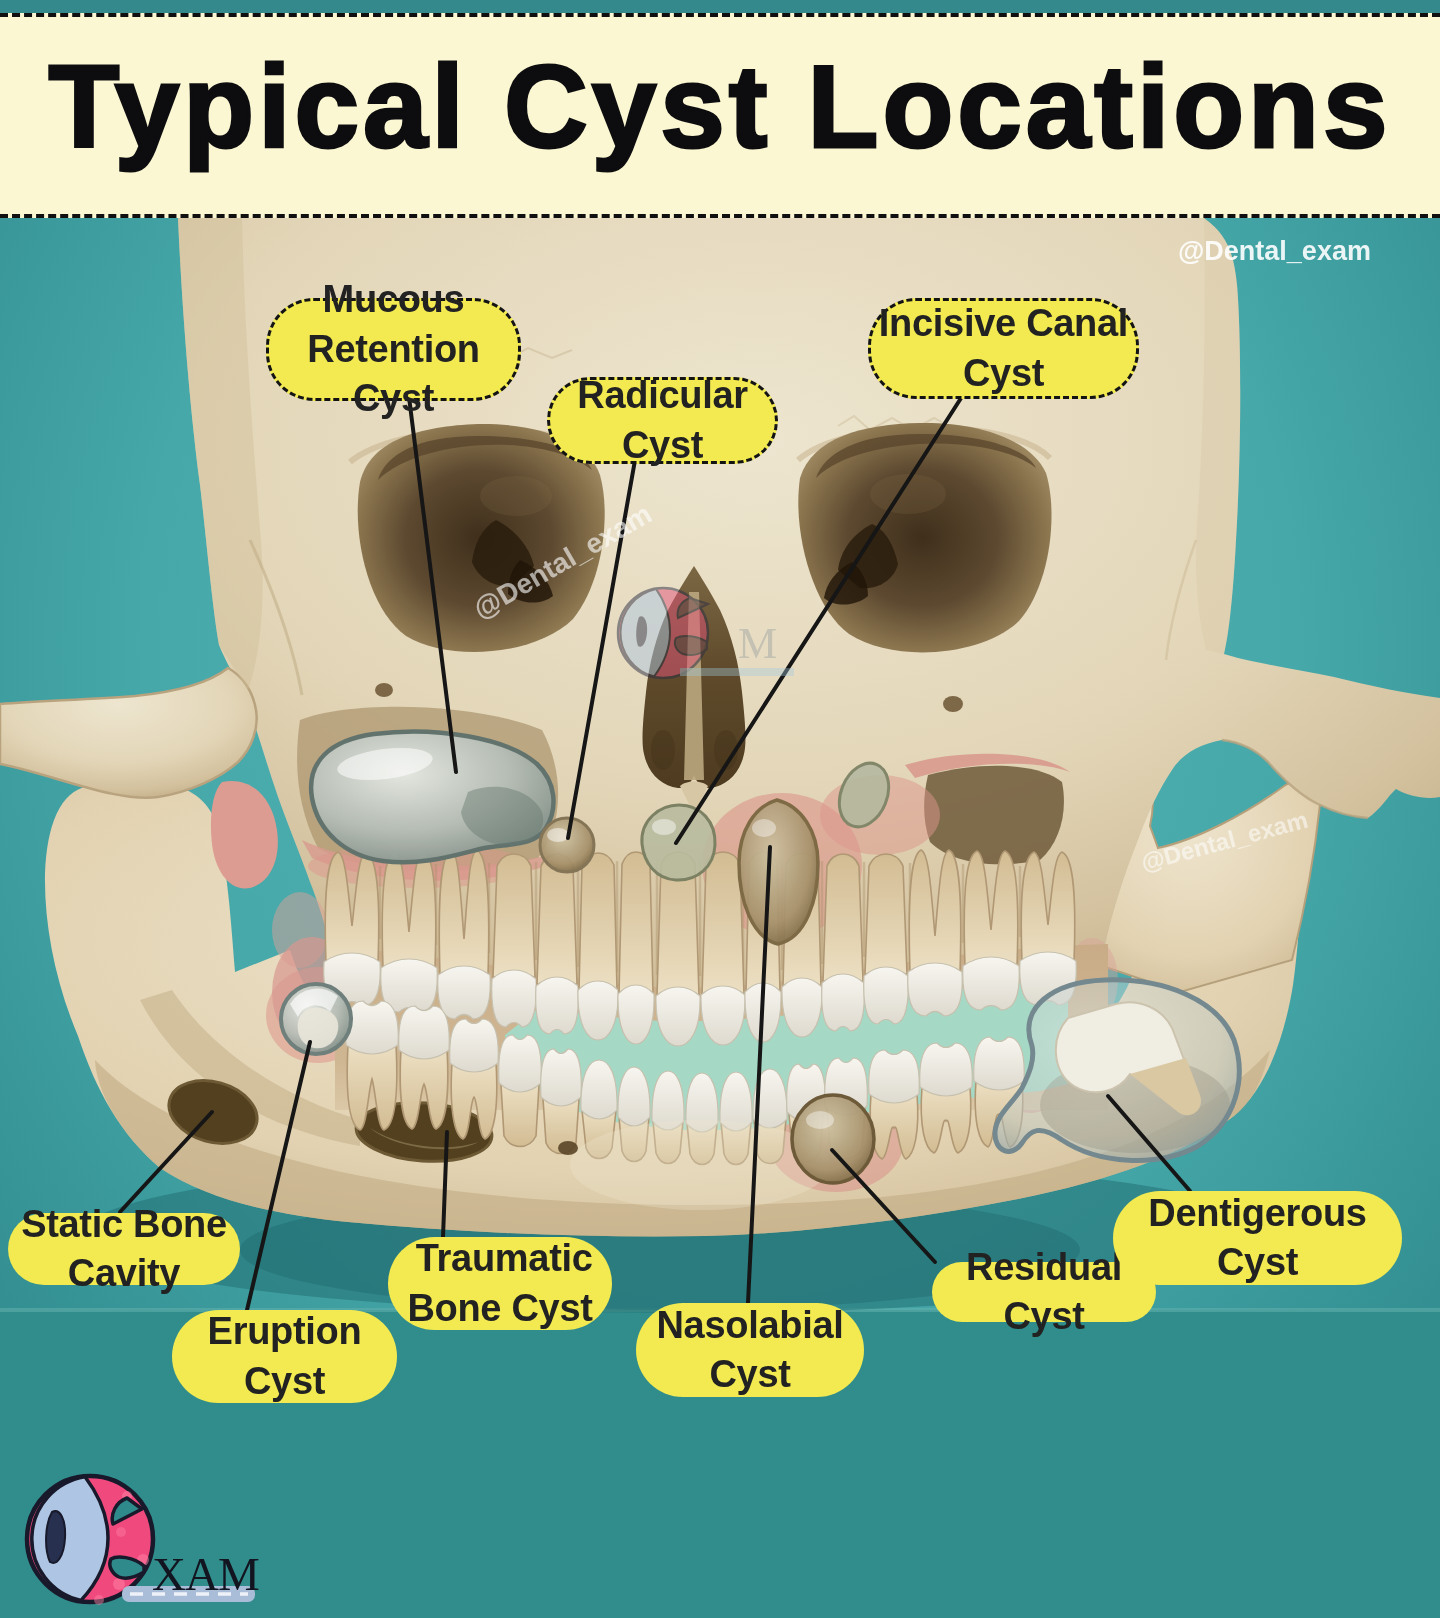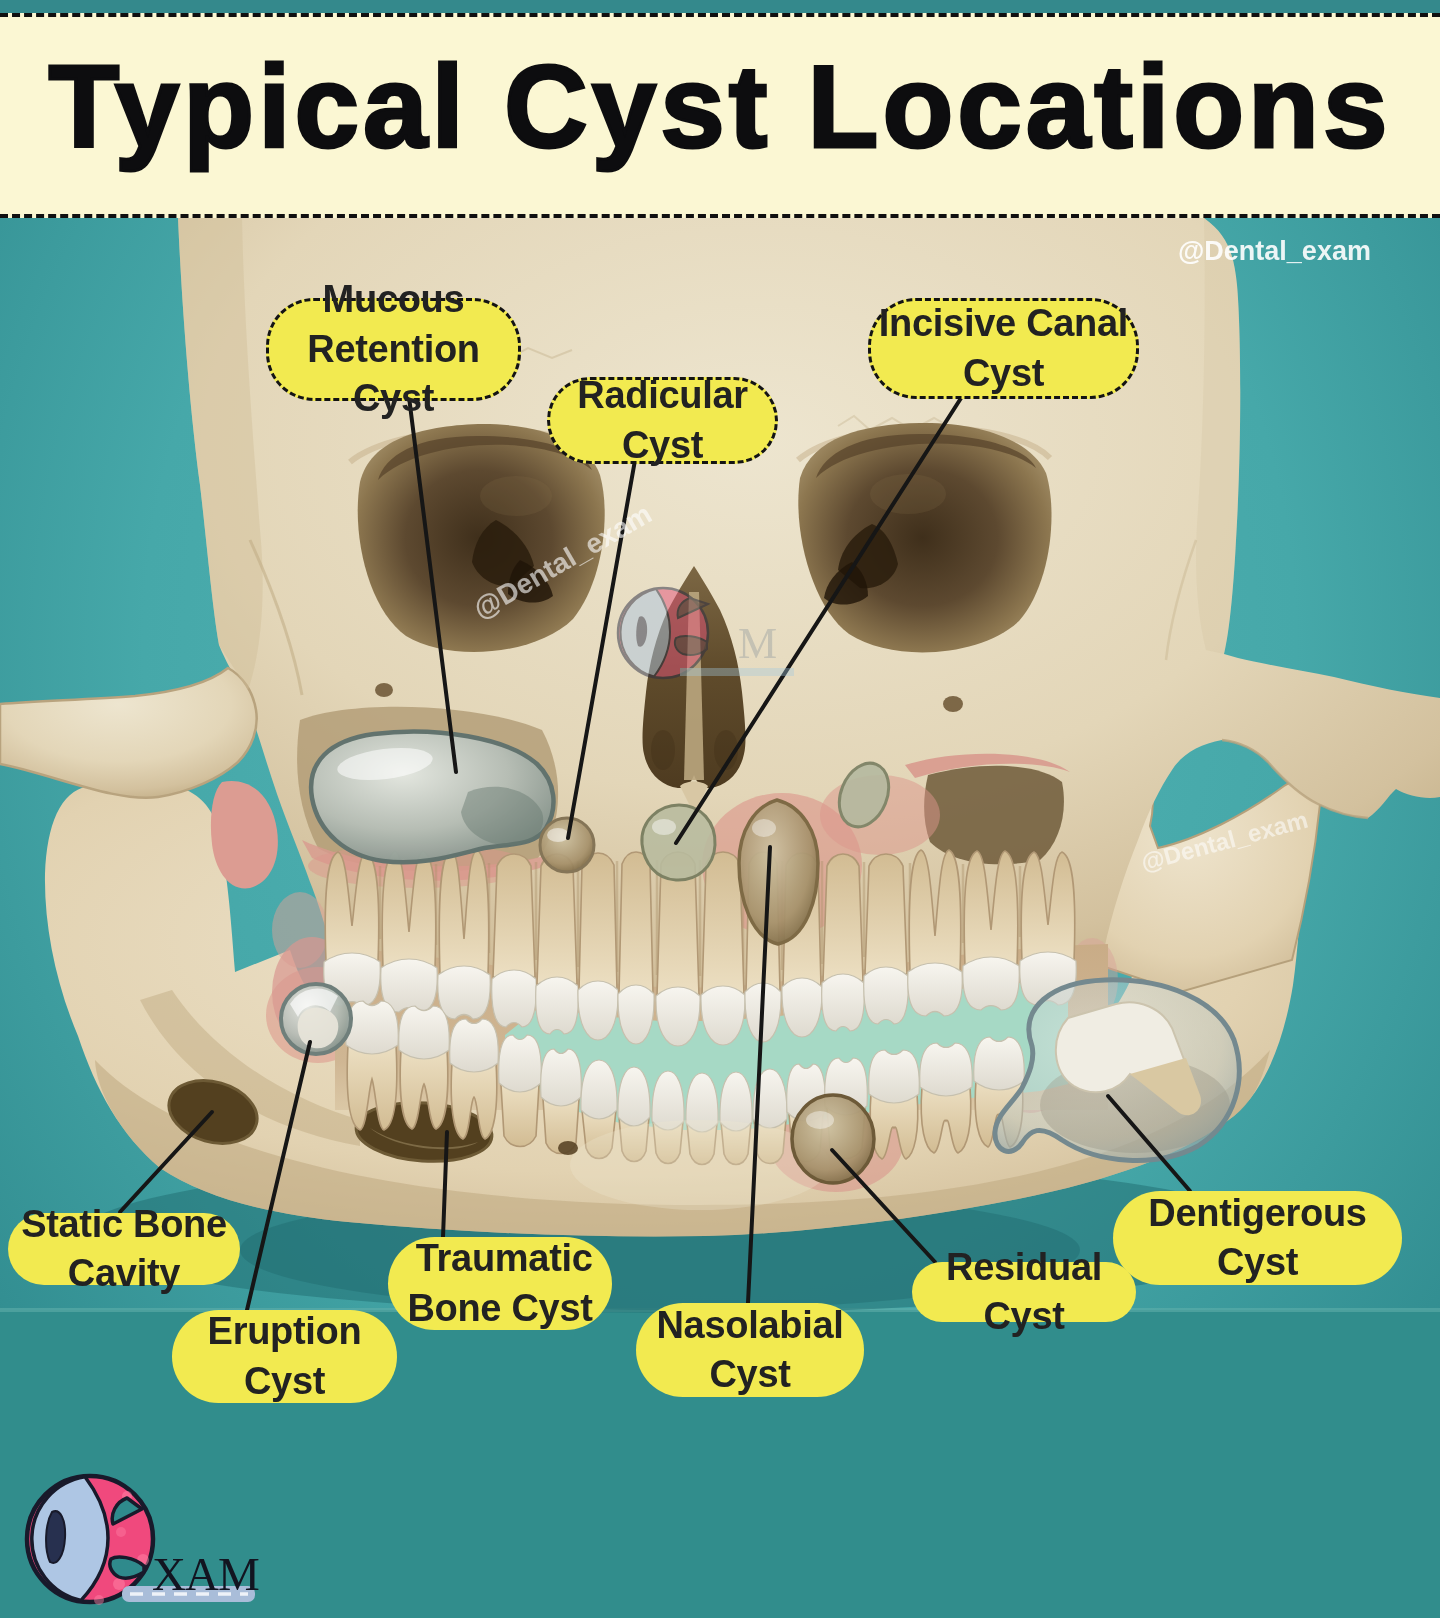--- a/index.html
+++ b/index.html
@@ -291,21 +291,21 @@
       <h1>Typical Cyst Locations</h1>
     </div>
 
 <div class="label dashedl" style="left:266px;top:298px;width:249px;height:97px;">Mucous<br>Retention Cyst</div>
 <div class="label dashedl" style="left:547px;top:349px;width:225px;height:81px;margin-top:28px;">Radicular Cyst</div>
 <div class="label dashedl" style="left:868px;top:298px;width:265px;height:95px;">Incisive Canal<br>Cyst</div>
 <div class="label" style="left:8px;top:1213px;width:232px;height:72px;">Static Bone<br>Cavity</div>
 <div class="label" style="left:172px;top:1310px;width:225px;height:93px;">Eruption Cyst</div>
 <div class="label" style="left:388px;top:1237px;width:224px;height:93px;text-align:right;">Traumatic<br>Bone Cyst</div>
 <div class="label" style="left:636px;top:1303px;width:228px;height:94px;">Nasolabial<br>Cyst</div>
-<div class="label" style="left:912px;top:1262px;width:224px;height:60px;">Residual Cyst</div>
+<div class="label" style="left:932px;top:1262px;width:224px;height:60px;">Residual Cyst</div>
 <div class="label" style="left:1113px;top:1191px;width:289px;height:94px;">Dentigerous Cyst</div>
 
 <div class="wm" style="left:1178px;top:236px;font-size:27px;opacity:.9;">@Dental_exam</div>
 <div class="wm" style="left:468px;top:598px;font-size:28px;opacity:.6;transform:rotate(-30deg);transform-origin:left top;">@Dental_exam</div>
 <div class="wm" style="left:1138px;top:850px;font-size:24px;opacity:.55;transform:rotate(-15deg);transform-origin:left top;">@Dental_exam</div>
 
 
 <svg width="220" height="130" viewBox="0 0 220 130" style="position:absolute;left:612px;top:572px;opacity:.5;">
  <circle cx="51" cy="61" r="45" fill="#e4537b" stroke="#2a2d44" stroke-width="2.5"></circle>
  <path d="M44 17 A45 45 0 0 0 42 104.5 C53 90 58 75 58 60 C58 45 54 31 44 17 Z" fill="#aec6e0" stroke="#2a2d44" stroke-width="2"></path>

